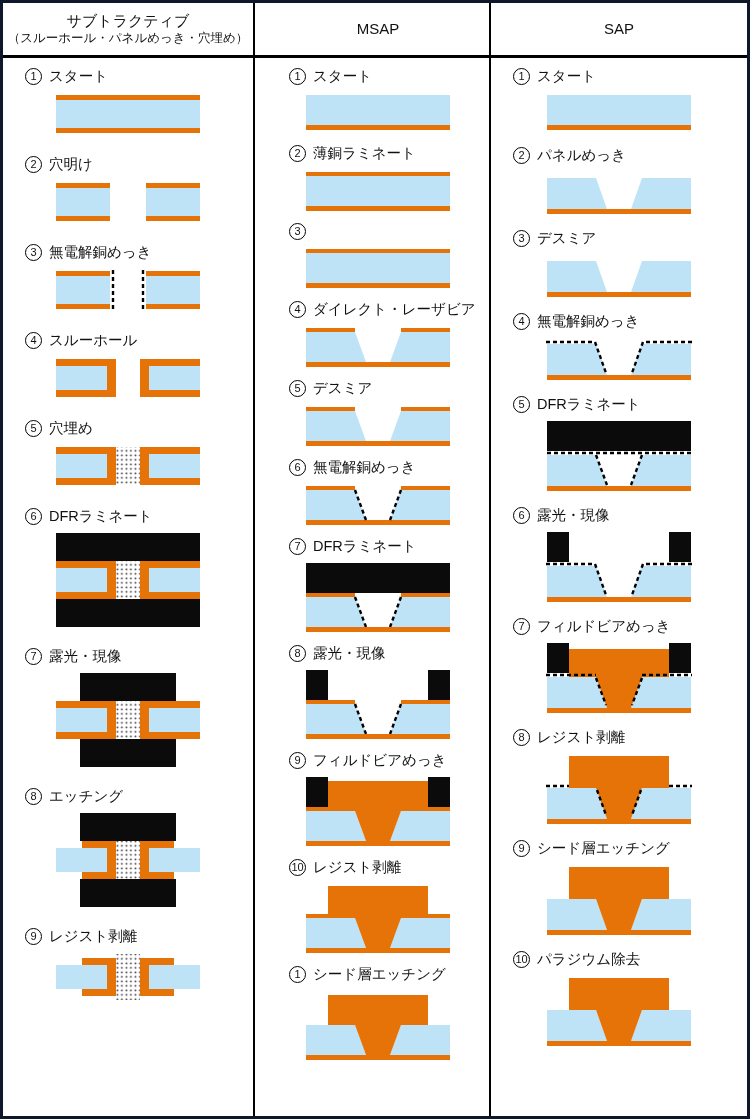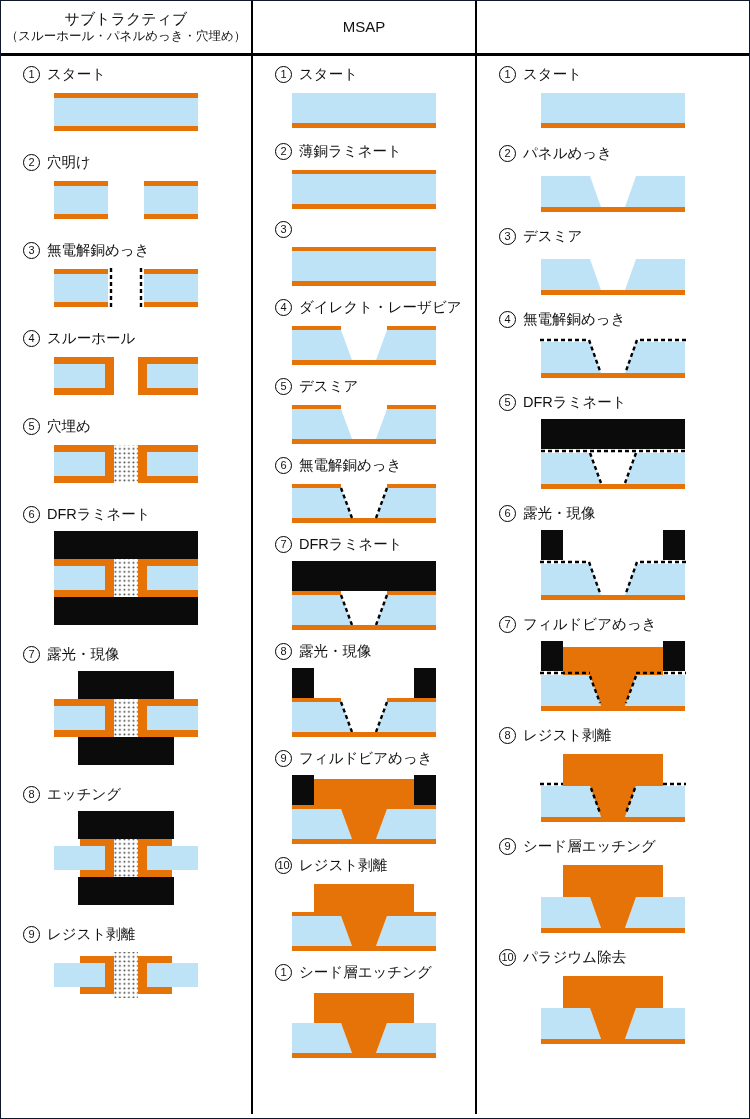--- a/index.html
+++ b/index.html
@@ -1,27 +1,27 @@
 <!DOCTYPE html>
 <html><head>
 <meta charset="utf-8">
 <style>
   html,body{margin:0;padding:0;background:#fff;}
   .sheet{
     position:relative;width:750px;height:1119px;box-sizing:border-box;
-    border:1px solid #0f172a;background:#fff;
+    border:3px solid #0f172a;background:#fff;
     font-family:"Liberation Sans","DejaVu Sans",sans-serif;color:#111;
   }
   .hdr{display:flex;height:52px;border-bottom:3px solid #000;}
   .hcell{
     box-sizing:border-box;display:flex;flex-direction:column;
     justify-content:center;align-items:center;text-align:center;
   }
   .hcell.c1,.hcell.c2{border-right:2px solid #000;}
-  .c1{width:252px;} .c2{width:224px;} .c3{flex:1;}
+  .c1{width:252px;} .c2{width:224px;margin-left:12px;} .c3{flex:1;}
   .h1{font-size:15px;line-height:1.25;white-space:nowrap;}
   .h2{font-size:12.5px;line-height:1.25;white-space:nowrap;}
   .bdy{display:flex;height:1058px;}
   .col{box-sizing:border-box;padding-top:9px;overflow:hidden;}
   .col.c1,.col.c2{border-right:2px solid #000;}
   .step-label{
     display:flex;align-items:center;gap:7px;padding-left:22px;
     font-size:14.5px;white-space:nowrap;margin-bottom:7px;
   }
   .circ{
@@ -235,20 +235,23 @@
 <div class="sheet">
 
   <div class="hdr">
     <div class="hcell c1">
       <div class="h1">サブトラクティブ</div>
       <div class="h2">（スルーホール・パネルめっき・穴埋め）</div>
     </div>
     <div class="hcell c2">
       <div class="h1">MSAP</div>
     </div>
+    <div class="hcell c3">
+      <div class="h1">SAP</div>
+    </div>
   </div>
 
   <div class="bdy">
 
     <div class="col c1 col-sub">
 
       <div class="step">
         <div class="step-label">
           <span class="circ">1</span>
           <span class="txt">スタート</span>

